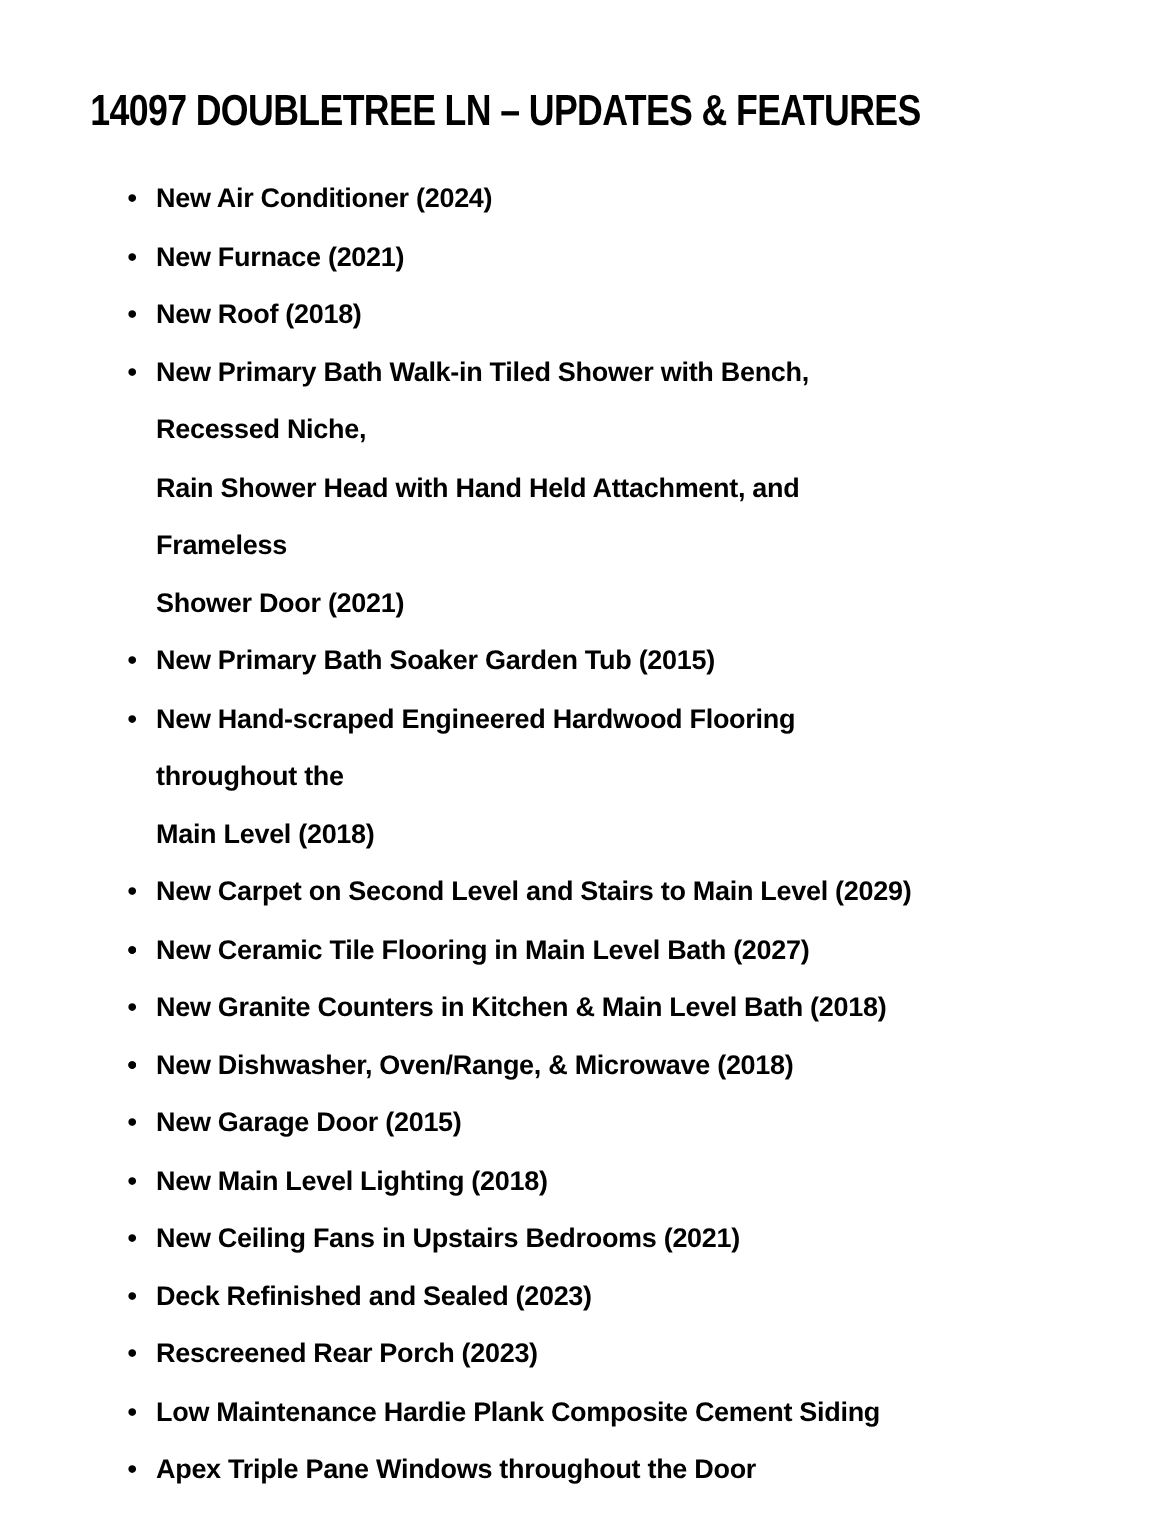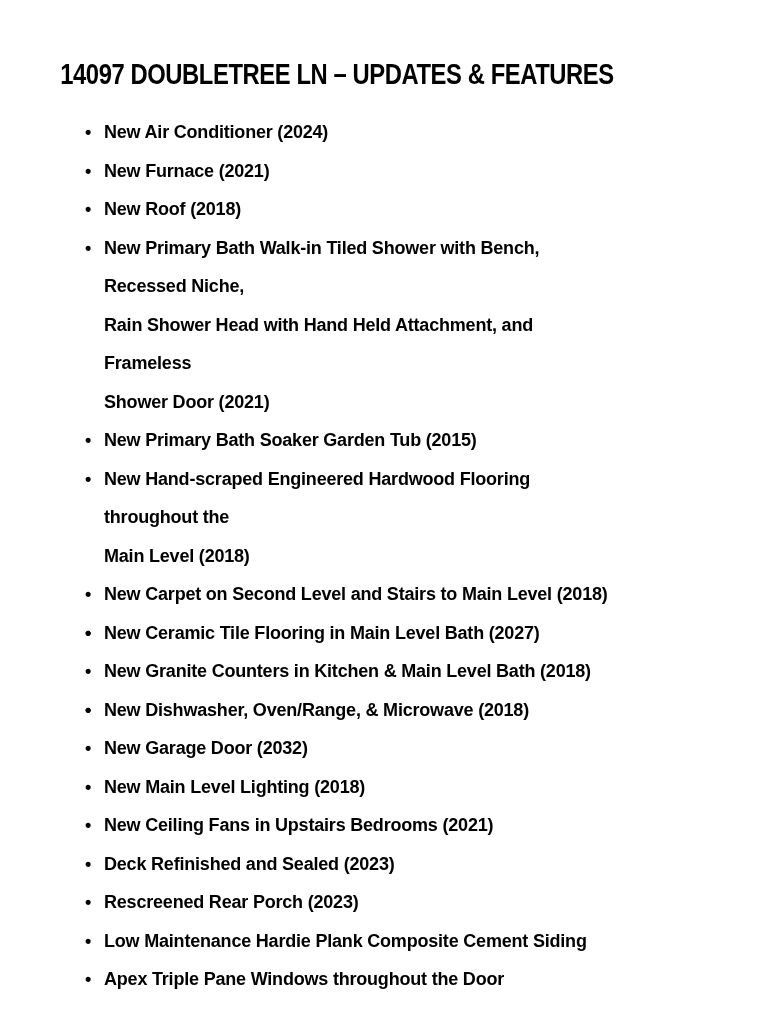--- a/index.html
+++ b/index.html
@@ -90,21 +90,21 @@
   </li>
 
   <li>
     <span class="bullet">•</span>
     <span class="txt">New Hand-scraped Engineered Hardwood Flooring throughout the
 Main Level (2018)</span>
   </li>
 
   <li>
     <span class="bullet">•</span>
-    <span class="txt">New Carpet on Second Level and Stairs to Main Level (2018)</span>
+    <span class="txt">New Carpet on Second Level and Stairs to Main Level (2029)</span>
   </li>
 
   <li>
     <span class="bullet">•</span>
   </li>
 
   <li>
     <span class="bullet">•</span>
     <span class="txt">New Ceramic Tile Flooring in Main Level Bath (2027)</span>
   </li>
@@ -118,21 +118,21 @@
     <span class="bullet">•</span>
   </li>
 
   <li>
     <span class="bullet">•</span>
     <span class="txt">New Dishwasher, Oven/Range, &amp; Microwave (2018)</span>
   </li>
 
   <li>
     <span class="bullet">•</span>
-    <span class="txt">New Garage Door (2032)</span>
+    <span class="txt">New Garage Door (2015)</span>
   </li>
 
   <li>
     <span class="bullet">•</span>
     <span class="txt">New Main Level Lighting (2018)</span>
   </li>
 
   <li>
     <span class="bullet">•</span>
     <span class="txt">New Ceiling Fans in Upstairs Bedrooms (2021)</span>

